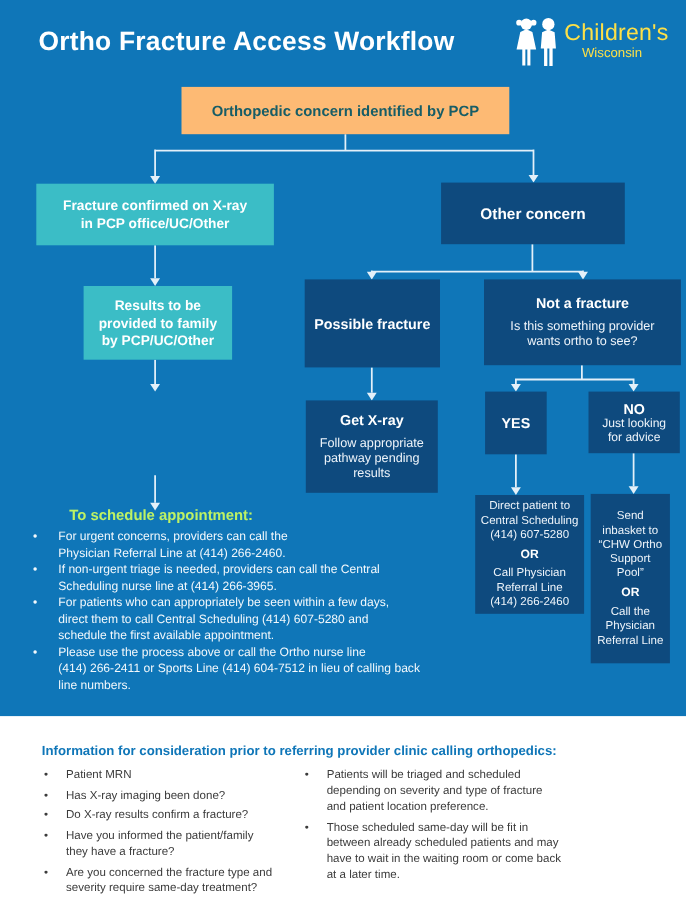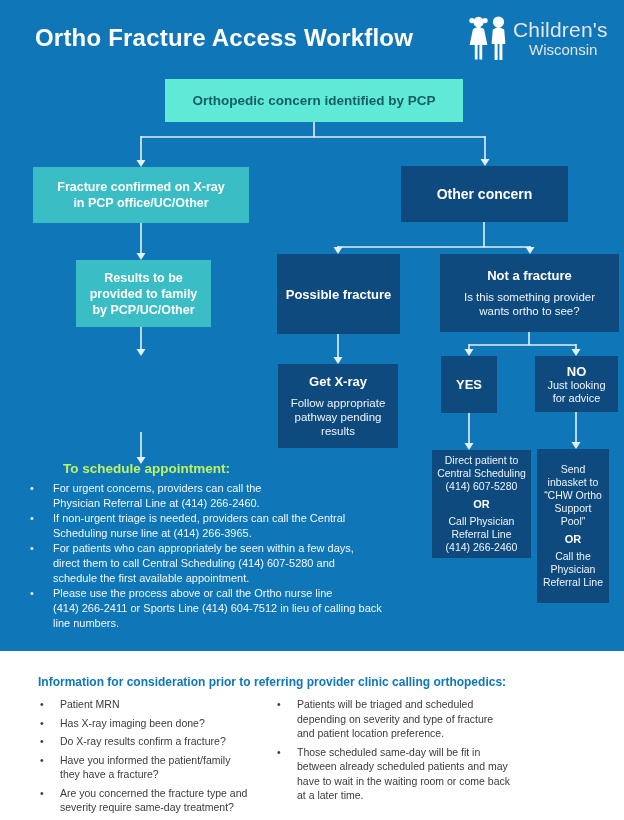--- a/index.html
+++ b/index.html
@@ -1,31 +1,31 @@
 <!DOCTYPE html>
 <html><head>
 <meta charset="utf-8">
 <style>
   html,body{margin:0;padding:0;}
   body{font-family:"Liberation Sans","DejaVu Sans",sans-serif;}
   .canvas{position:relative;width:624px;height:820px;background:#0f76b8;overflow:hidden;}
 
   
   .page-title{position:absolute;left:35px;top:24px;color:#ffffff;font-size:24px;font-weight:bold;letter-spacing:.2px;}
-  .logo{position:absolute;left:466px;top:12px;width:152px;height:54px;color:#e5e5e5;}
+  .logo{position:absolute;left:466px;top:12px;width:152px;height:54px;color:#fde047;}
   .logo svg{position:absolute;left:0;top:2px;fill:#ffffff;}
   .logo-line1{position:absolute;left:47px;top:6px;font-size:21px;letter-spacing:.2px;}
-  .logo-line2{position:absolute;left:63px;top:29px;font-size:15px;}
+  .logo-line2{position:absolute;left:63px;top:29px;font-size:12px;}
 
   
   .connectors{position:absolute;left:0;top:0;pointer-events:none;}
 
   
   .fbox{position:absolute;display:flex;flex-direction:column;align-items:center;justify-content:center;text-align:center;box-sizing:border-box;}
-  .green-box{background:#5eead4;color:#175d66;font-weight:bold;font-size:13.5px;}
+  .green-box{background:#fdba74;color:#175d66;font-weight:bold;font-size:13.5px;}
   .teal-box{background:#3bbdc6;color:#ffffff;font-weight:bold;font-size:12.5px;line-height:16px;}
   .navy-box{background:#0e4a7e;color:#eef4fa;}
   .box-title{font-weight:bold;font-size:13px;color:#ffffff;}
   .box-body{font-size:11.5px;line-height:14px;margin-top:7px;}
   .small-body{font-size:10.5px;line-height:13px;}
   .or-label{font-weight:bold;font-size:11px;margin:5px 0;color:#ffffff;}
 
   
   .schedule-heading{position:absolute;left:25px;top:461px;color:#bef264;font-weight:bold;font-size:13.5px;margin-left:38px;}
   .schedule-list{position:absolute;left:30px;top:481px;width:385px;color:#f2f8fc;font-size:11px;line-height:15px;}

